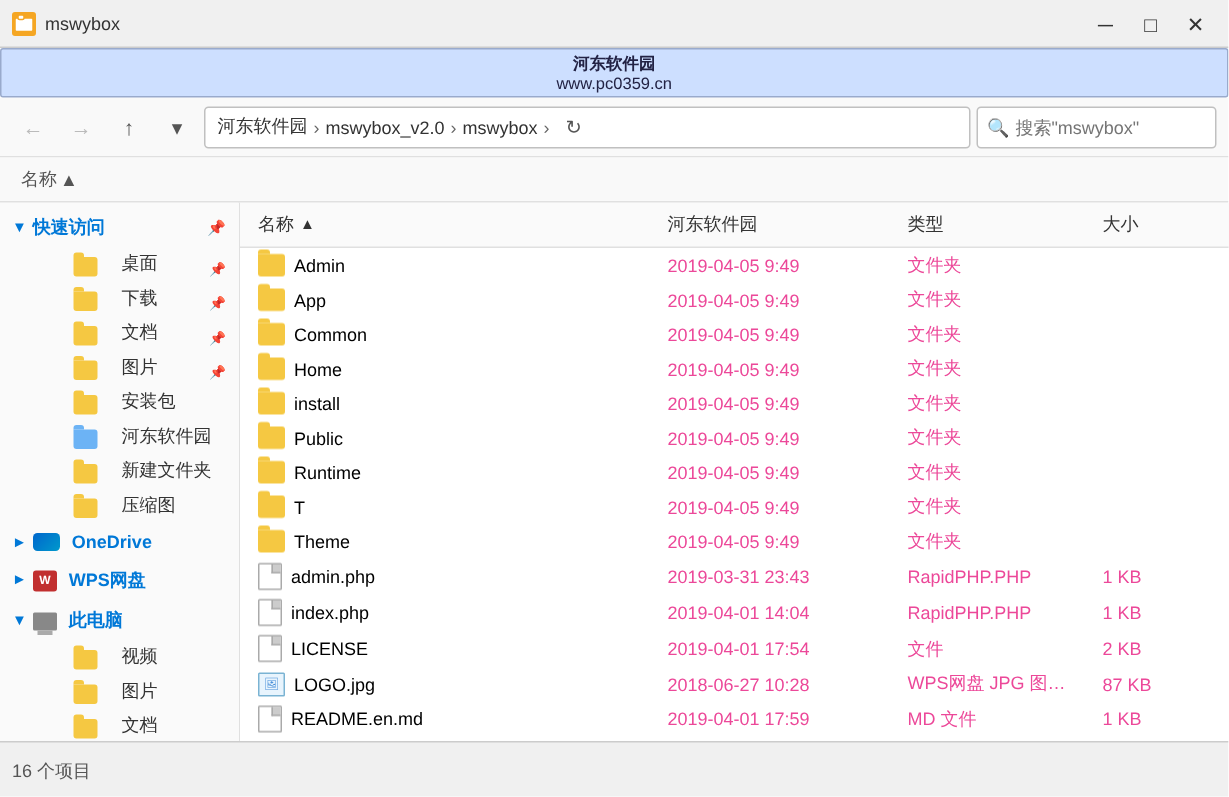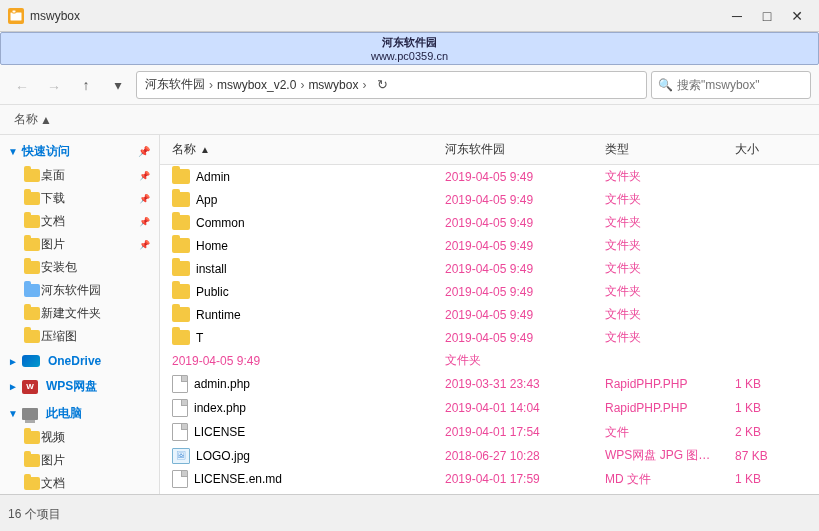--- a/index.html
+++ b/index.html
@@ -180,26 +180,27 @@
       align-items: center;
       padding: 4px 8px;
       font-size: 12px;
       font-weight: bold;
       color: #0078d7;
       cursor: pointer;
       gap: 4px;
     }
     .sidebar-item {
       display: flex;
-      align-items: center;
+      align-items: flex-end;
       padding: 3px 8px 3px 24px;
       font-size: 12px;
       color: #333;
       cursor: pointer;
-      gap: 1px;
+      gap: 16px;
+      margin-left: 25px;
     }
     .folder-icon-sm {
       width: 16px;
       height: 13px;
       background: #f5c842;
       border-radius: 0 2px 2px 2px;
       position: relative;
       flex-shrink: 0;
     }
     .folder-icon-sm::before {
@@ -622,20 +623,24 @@
         <div class="file-row">
     <div class="file-name-cell">
       <div class="folder-icon"></div>
       <span>T</span>
     </div>
     <div class="file-cell">2019-04-05 9:49</div>
     <div class="file-cell">文件夹</div>
     <div class="file-cell"></div>
   </div>
         <div class="file-row">
+    <div class="file-name-cell">
+      <div class="folder-icon"></div>
+      <span>Theme</span>
+    </div>
     <div class="file-cell">2019-04-05 9:49</div>
     <div class="file-cell">文件夹</div>
     <div class="file-cell"></div>
   </div>
         <div class="file-row">
     <div class="file-name-cell">
       <div class="file-icon"></div>
       <span>admin.php</span>
     </div>
     <div class="file-cell">2019-03-31 23:43</div>
@@ -665,21 +670,21 @@
       <div class="img-icon">🖼</div>
       <span>LOGO.jpg</span>
     </div>
     <div class="file-cell">2018-06-27 10:28</div>
     <div class="file-cell">WPS网盘 JPG 图…</div>
     <div class="file-cell">87 KB</div>
   </div>
         <div class="file-row">
     <div class="file-name-cell">
       <div class="file-icon"></div>
-      <span>LICENSE.en.md</span>
+      <span>README.en.md</span>
     </div>
     <div class="file-cell">2019-04-01 17:59</div>
     <div class="file-cell">MD 文件</div>
     <div class="file-cell">1 KB</div>
   </div>
         <div class="file-row">
     <div class="file-name-cell">
       
       
     </div>

